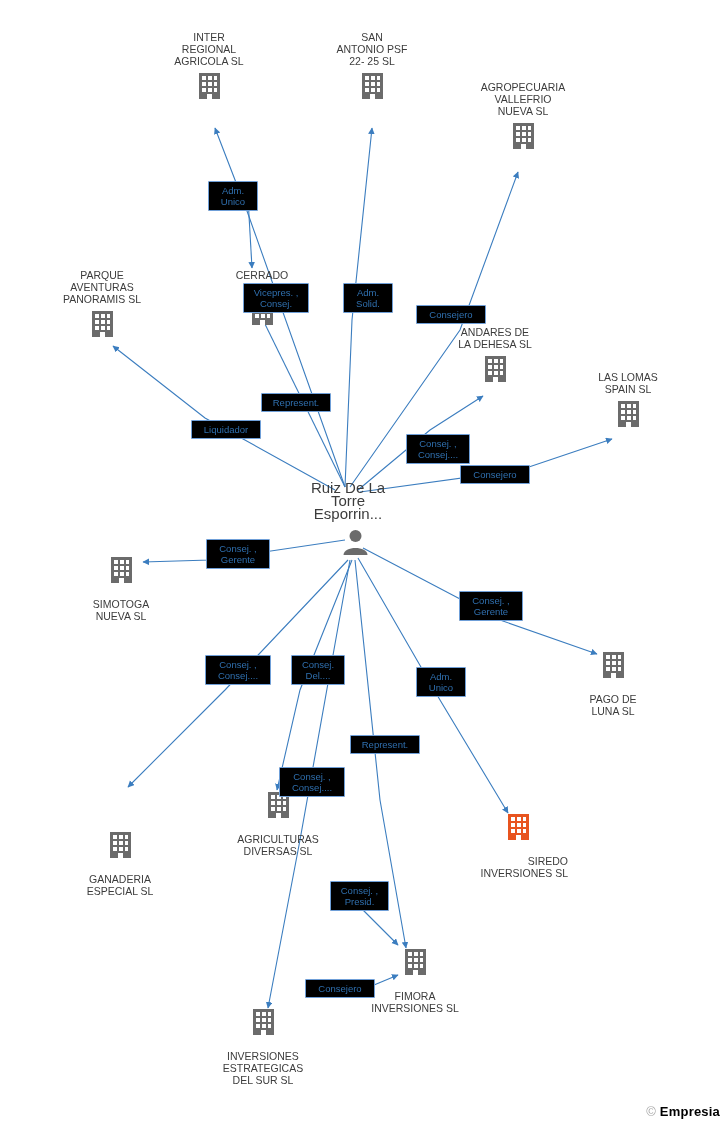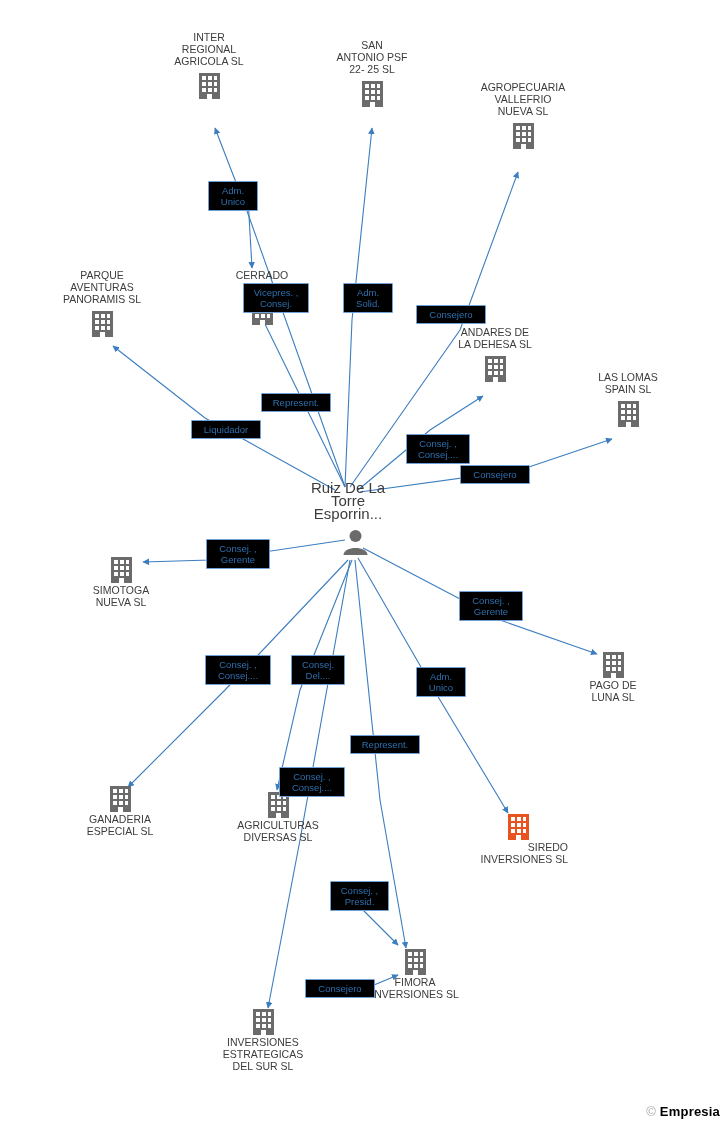--- a/index.html
+++ b/index.html
@@ -30,21 +30,21 @@
     font-size: 10.5px;
     line-height: 12px;
     color: #3c3c3c;
   }
   .node .glyph {
     display: block;
     margin: 0 auto;
   }
   .node .label {
     display: block;
-    margin-top: 0;
+    margin-top: 14px;
     white-space: pre-line;
   }
   .node.label-above .label {
     margin-top: 0;
     margin-bottom: 2px;
   }
   .edge-label {
     position: absolute;
     border: 1px solid #6f9fd8;
     background: #000000;
@@ -141,21 +141,21 @@
           <rect x="12" y="13" width="4" height="4"></rect>
           <rect x="18" y="13" width="3" height="4"></rect>
         <rect x="6" y="19" width="4" height="4"></rect>
           <rect x="12" y="19" width="4" height="4"></rect>
           <rect x="18" y="19" width="3" height="4"></rect>
         <rect x="11" y="25" width="5" height="5"></rect>
       </g>
     </svg>
   </div>
 
-  <div class="node label-above" style="left:326px; top:31px; width:92px;margin-top:8px;">
+  <div class="node label-above" style="left:326px; top:31px; width:92px;">
     <span class="label">SAN
 ANTONIO PSF
 22- 25 SL</span>
     <svg class="glyph" width="27" height="31" viewBox="0 0 27 31">
       <rect x="3" y="4" width="21" height="26" fill="#6b6b6b"></rect>
       <g fill="#ffffff">
         <rect x="6" y="7" width="4" height="4"></rect>
           <rect x="12" y="7" width="4" height="4"></rect>
           <rect x="18" y="7" width="3" height="4"></rect>
         <rect x="6" y="13" width="4" height="4"></rect>
@@ -304,21 +304,21 @@
         <rect x="6" y="19" width="4" height="4"></rect>
           <rect x="12" y="19" width="4" height="4"></rect>
           <rect x="18" y="19" width="3" height="4"></rect>
         <rect x="11" y="25" width="5" height="5"></rect>
       </g>
     </svg>
     <span class="label">PAGO DE
 LUNA SL</span>
   </div>
 
-  <div class="node" style="left:72px; top:782px; width:96px;">
+  <div class="node" style="left:72px; top:828px; width:96px;">
     <svg class="glyph" width="27" height="31" viewBox="0 0 27 31">
       <rect x="3" y="4" width="21" height="26" fill="#6b6b6b"></rect>
       <g fill="#ffffff">
         <rect x="6" y="7" width="4" height="4"></rect>
           <rect x="12" y="7" width="4" height="4"></rect>
           <rect x="18" y="7" width="3" height="4"></rect>
         <rect x="6" y="13" width="4" height="4"></rect>
           <rect x="12" y="13" width="4" height="4"></rect>
           <rect x="18" y="13" width="3" height="4"></rect>
         <rect x="6" y="19" width="4" height="4"></rect>

